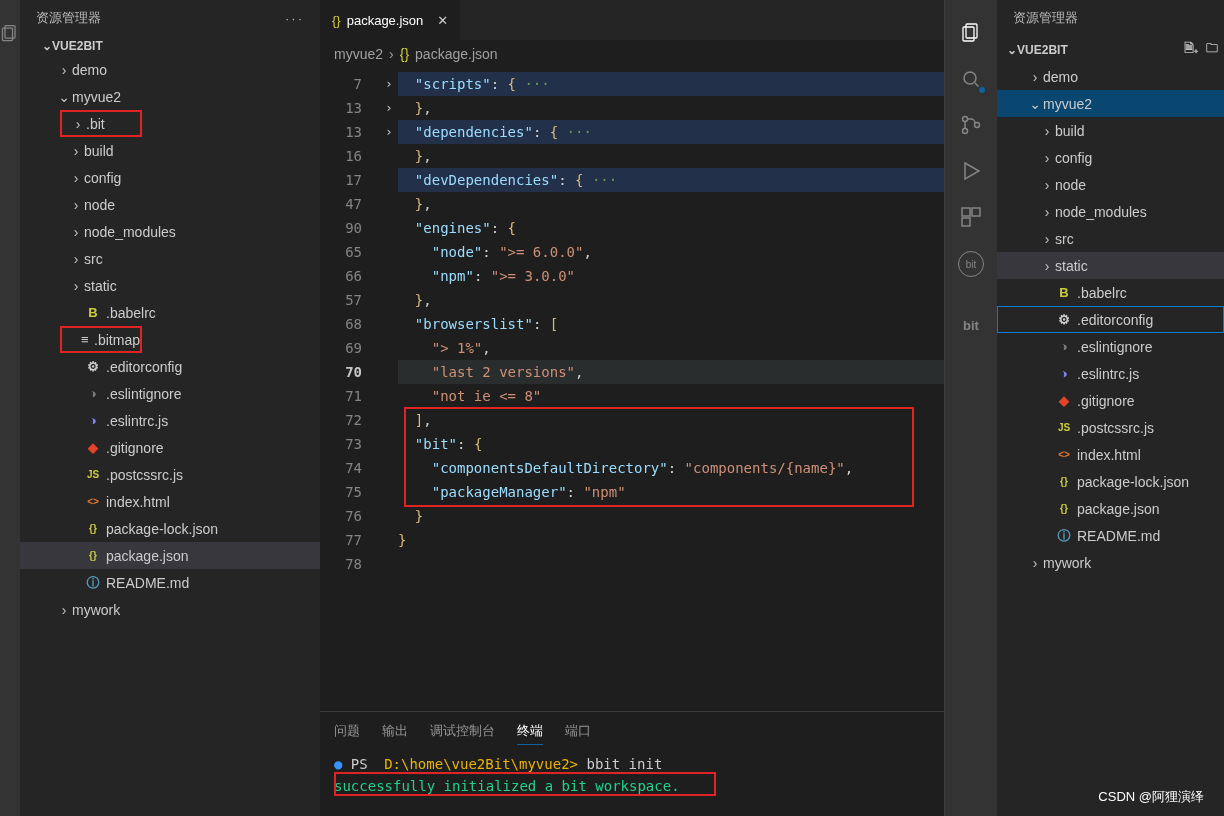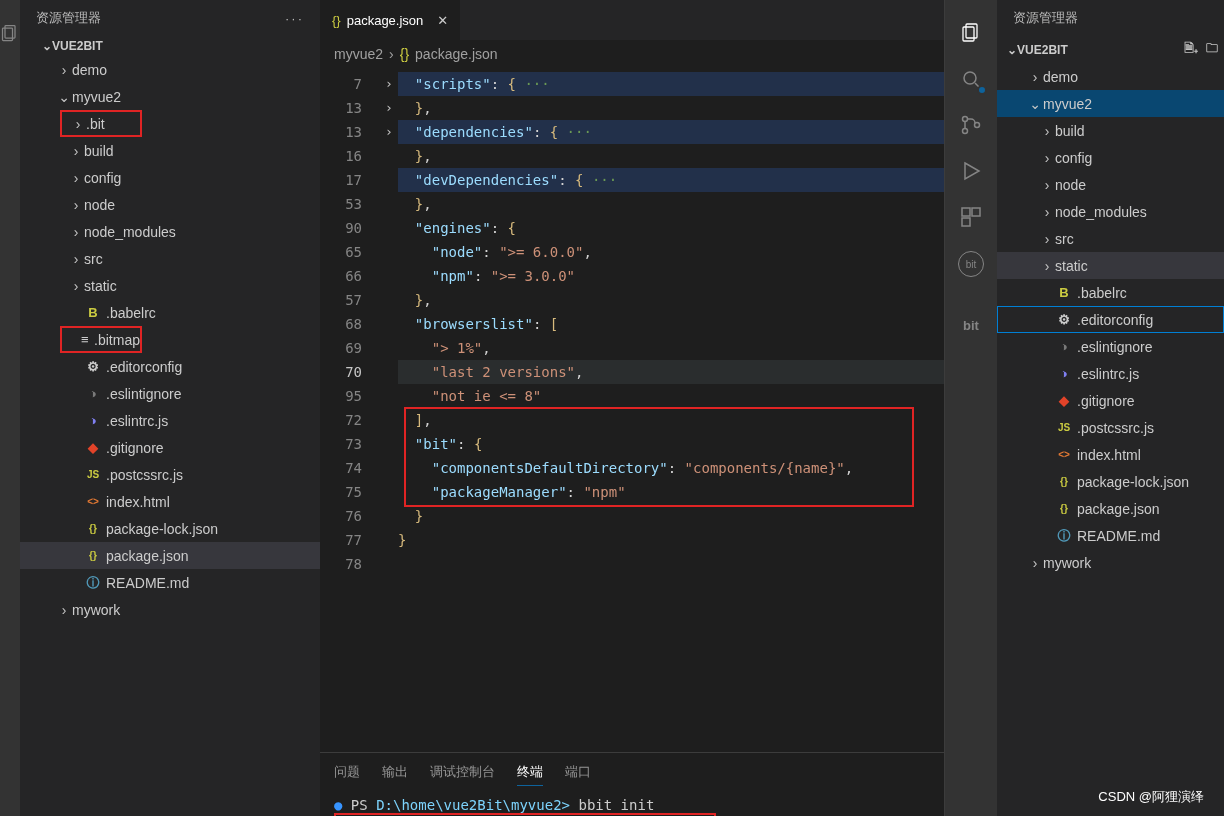--- a/index.html
+++ b/index.html
@@ -126,37 +126,37 @@
   position: absolute;
   border: 2px solid #e02424;
   left: 6px; right: 30px;
   top: 339px; height: 100px;
   pointer-events: none;
 }
 
 .panel-bottom {
   background: #1e1e1e;
   border-top: 1px solid #3c3c3c;
-  padding: 4px 14px 0;
+  padding: 4px 14px 19px;
 }
 .panel-tabs {
   display: flex; gap: 22px;
   padding: 6px 0 8px;
   font-size: 13px;
   color: #969696;
 }
 .panel-tabs .active { color: #ffffff; border-bottom: 1px solid #0e639c; padding-bottom: 4px; }
 .term {
   font-family: Consolas, monospace;
   font-size: 14px;
   line-height: 22px;
   position: relative;
 }
 .term .dot { color: #3794ff; }
-.term .path { color: #7dd3fc; }
+.term .path { color: #eab308; margin-left: 8px; }
 .term .cmd { color: #cccccc; }
 .term .ok { color: #23d18b; }
 .term-redbox {
   position: absolute;
   border: 2px solid #e02424;
   left: 0; top: 19px; width: 382px; height: 24px;
   pointer-events: none;
 }
 
 .right-group {
@@ -326,29 +326,29 @@
       <span style="color:#cbcb41">{}</span>
       <span>package.json</span>
     </div>
     <div class="code-zone">
       <div class="code-gutter" id="gutter">
           <div>7</div>
           <div>13</div>
           <div>13</div>
           <div>16</div>
           <div>17</div>
-          <div>53</div>
+          <div>47</div>
           <div>90</div>
           <div>65</div>
           <div>66</div>
           <div>57</div>
           <div>68</div>
           <div>69</div>
-          <div style="color: rgb(198, 198, 198);">70</div>
-          <div>95</div>
+          <div style="color: rgb(198, 198, 198); font-weight: bold;">70</div>
+          <div>71</div>
           <div>72</div>
           <div>73</div>
           <div>74</div>
           <div>75</div>
           <div>76</div>
           <div>77</div>
           <div>78</div>
         </div>
       <div class="fold-col" id="foldcol">
           <div>›</div>
@@ -379,20 +379,21 @@
     <div class="panel-bottom">
       <div class="panel-tabs" id="paneltabs">
           <span>问题</span>
           <span>输出</span>
           <span>调试控制台</span>
           <span class="active">终端</span>
           <span>端口</span>
         </div>
       <div class="term">
         <div><span class="dot">● </span><span>PS </span><span class="path">D:\home\vue2Bit\myvue2&gt;</span><span class="cmd"> bbit init</span></div>
+        <div class="ok">successfully initialized a bit workspace.</div>
         <div class="term-redbox"></div>
       </div>
     </div>
   </div>
 
   <div class="right-group">
     <div class="right-ab">
       <div class="ab-icon">
           <svg width="24" height="24" viewBox="0 0 24 24" fill="none" stroke="#fff" stroke-width="1.3">
             <rect x="7" y="3" width="11" height="14" rx="1"></rect>

